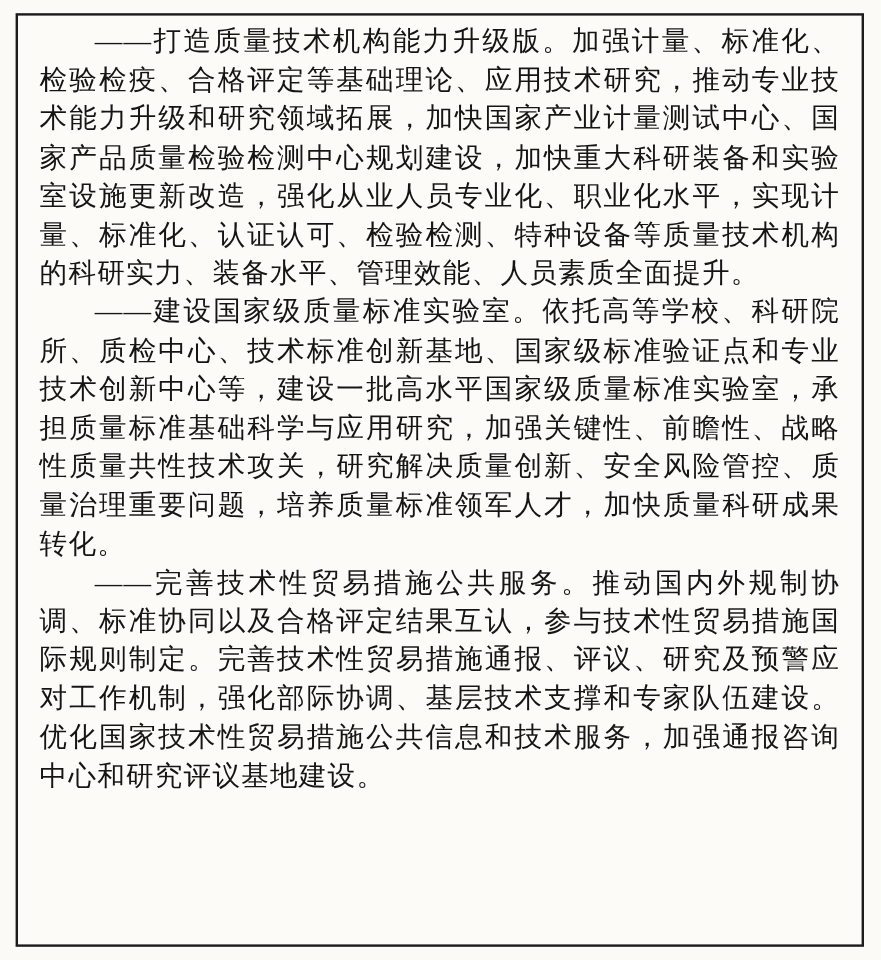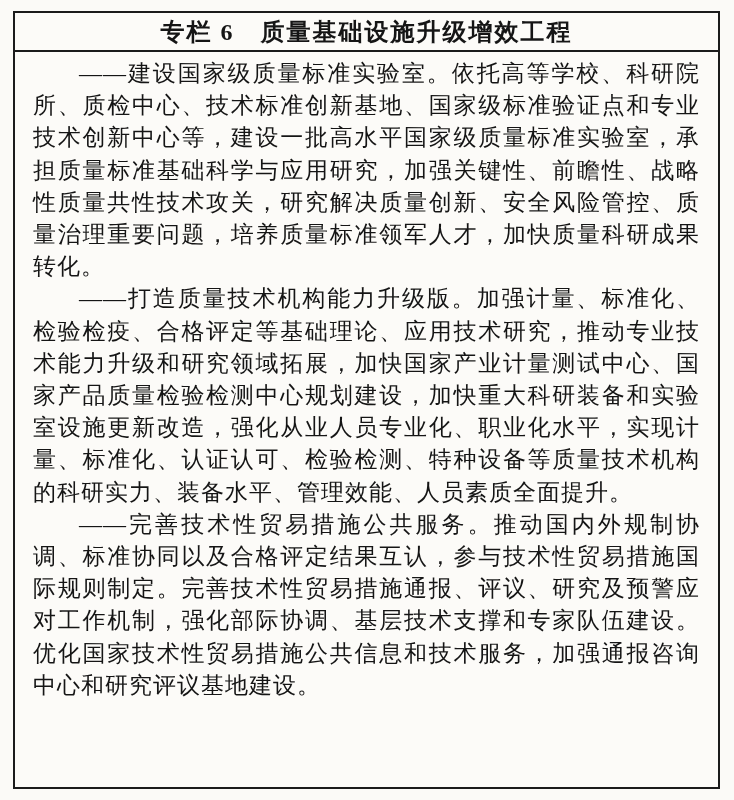--- a/index.html
+++ b/index.html
@@ -46,19 +46,18 @@
   .para {
     margin: 0;
     text-indent: 2em;
     letter-spacing: 1px;
   }
 </style>
 </head>
 <body>
 
 <div class="panel">
-  <div class="panel-title">专栏 6　质量基础设施升级增效工程</div>
   <div class="panel-body">
+    <p class="para">——打造质量技术机构能力升级版。加强计量、标准化、检验检疫、合格评定等基础理论、应用技术研究，推动专业技术能力升级和研究领域拓展，加快国家产业计量测试中心、国家产品质量检验检测中心规划建设，加快重大科研装备和实验室设施更新改造，强化从业人员专业化、职业化水平，实现计量、标准化、认证认可、检验检测、特种设备等质量技术机构的科研实力、装备水平、管理效能、人员素质全面提升。</p>
     <p class="para">——建设国家级质量标准实验室。依托高等学校、科研院所、质检中心、技术标准创新基地、国家级标准验证点和专业技术创新中心等，建设一批高水平国家级质量标准实验室，承担质量标准基础科学与应用研究，加强关键性、前瞻性、战略性质量共性技术攻关，研究解决质量创新、安全风险管控、质量治理重要问题，培养质量标准领军人才，加快质量科研成果转化。</p>
-    <p class="para">——打造质量技术机构能力升级版。加强计量、标准化、检验检疫、合格评定等基础理论、应用技术研究，推动专业技术能力升级和研究领域拓展，加快国家产业计量测试中心、国家产品质量检验检测中心规划建设，加快重大科研装备和实验室设施更新改造，强化从业人员专业化、职业化水平，实现计量、标准化、认证认可、检验检测、特种设备等质量技术机构的科研实力、装备水平、管理效能、人员素质全面提升。</p>
     <p class="para">——完善技术性贸易措施公共服务。推动国内外规制协调、标准协同以及合格评定结果互认，参与技术性贸易措施国际规则制定。完善技术性贸易措施通报、评议、研究及预警应对工作机制，强化部际协调、基层技术支撑和专家队伍建设。优化国家技术性贸易措施公共信息和技术服务，加强通报咨询中心和研究评议基地建设。</p>
   </div>
 </div>
 
 </body></html>

